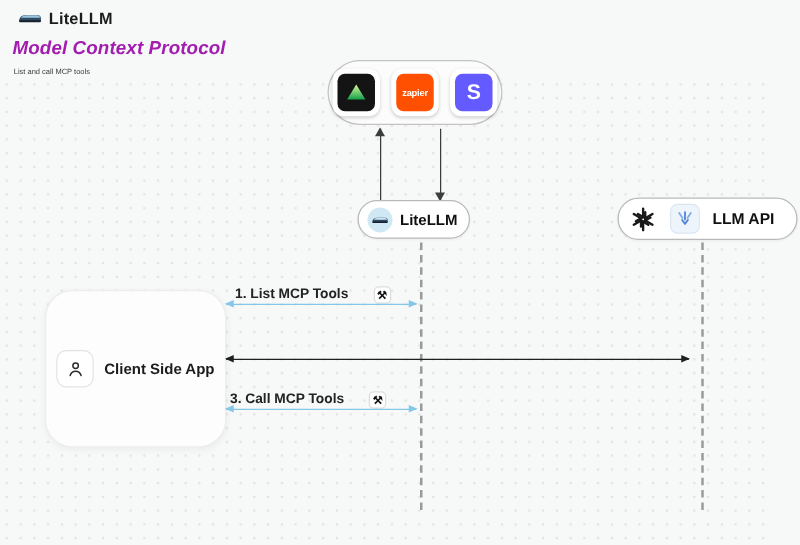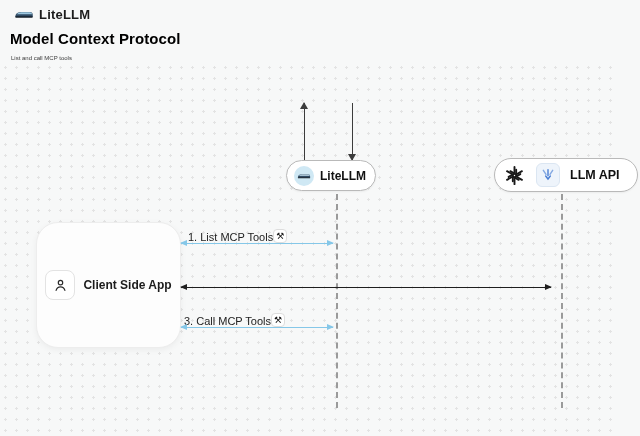--- a/index.html
+++ b/index.html
@@ -7,21 +7,21 @@
   body { font-family:"Liberation Sans", sans-serif; background:#f7f8f8; overflow:hidden; }
   .canvas { position:relative; width:616px; height:436px; background:#f7f8f8; }
   .dots { position:absolute; left:0; top:62px; right:0; bottom:0;
           background-image:radial-gradient(circle, #e3e3e3 1px, transparent 1.3px);
           background-size:11px 11px; }
 
   
   .brand { position:absolute; left:14px; top:7px; display:flex; align-items:center; gap:5px; }
   .brand svg { width:20px; height:15px; }
   .brand span { font-size:13px; font-weight:700; color:#1c1c1c; letter-spacing:.2px; }
-  .title { position:absolute; left:10px; top:30px; font-size:15px; font-weight:700; color:#000000; letter-spacing:.1px; }
+  .title { position:absolute; left:10px; top:30px; font-size:15px; font-weight:700; color:#a21caf; letter-spacing:.1px;font-style:italic; }
   .subtitle { position:absolute; left:11px; top:55px; font-size:6px; color:#3a3a3a; }
 
   
   .mcp-label { position:absolute; left:262px; top:33px; width:140px; text-align:center;
                font-size:11px; font-weight:600; color:#111; }
   .mcp-box { position:absolute; left:262px; top:48px; width:140px; height:52px;
              background:#fcfcfc; border:1px solid #c3c3c3; border-radius:26px;
              display:flex; align-items:center; justify-content:center; gap:9px; }
   .tool-card { width:38px; height:38px; background:#fff; border-radius:9px;
                box-shadow:0 1px 3px rgba(0,0,0,.18); display:flex; align-items:center; justify-content:center; }
@@ -55,32 +55,32 @@
           display:flex; align-items:center; justify-content:center; }
   .pill.llm .prov svg { width:16px; height:16px; }
   .pill.llm span.lbl { font-size:12.5px; font-weight:600; color:#111; }
 
   
   .lifeline { position:absolute; width:0; border-left:2px dashed #9a9a9a; }
   .lifeline.l1 { left:336px; top:194px; height:214px; }
   .lifeline.l2 { left:561px; top:194px; height:214px; }
 
   
-  .client-box { position:absolute; left:36px; top:222px; width:145px; height:126px;
+  .client-box { position:absolute; left:36px; top:232px; width:145px; height:126px;
           background:#fdfdfd; border:1px solid #ededed; border-radius:22px;
           box-shadow:0 2px 6px rgba(0,0,0,.05);
           display:flex; align-items:center; justify-content:center; gap:8px; }
   .client-box .person { width:30px; height:30px; background:#fff; border:1px solid #e3e3e3;
           border-radius:8px; display:flex; align-items:center; justify-content:center; }
   .client-box .person svg { width:17px; height:17px; }
   .client-box span { font-size:12px; font-weight:600; color:#1c1c1c; }
 
   
-  .flow-label { position:absolute; display:flex; align-items:flex-end; gap:0;
-          font-size:11px; font-weight:400; color:#222; }
+  .flow-label { position:absolute; display:flex; align-items:flex-start; gap:20px;
+          font-size:11px; font-weight:700; color:#222; }
   .flow-label .chip { width:14px; height:14px; background:#fff; border:1px solid #ddd; border-radius:4px;
           display:flex; align-items:center; justify-content:center; font-size:9px; color:#111; line-height:1; }
   .fl1 { left:188px; top:229px; }
   .fl2 { left:188px; top:273px; color:#3d3d3d; }
   .fl3 { left:184px; top:313px; }
 
   .hline { position:absolute; height:0; }
   .hline.blue { border-top:1.6px solid #85c7e8; }
   .hline.black { border-top:1.7px solid #1f1f1f; }
   .h1 { left:181px; top:243px; width:152px; }
@@ -105,20 +105,45 @@
     <svg viewBox="0 0 24 16">
       <path d="M1.5 11 Q1.5 5.5 8 5 L19 5 Q22.5 5 22.5 8.5 L22.5 11 Z" fill="#2f4a63"></path>
       <path d="M3.2 7.6 Q5.2 5.3 8.6 5.3 L18.8 5.3 Q21.4 5.3 21.9 7.6 Z" fill="#9cc7e0"></path>
       <rect x="1.5" y="10" width="21" height="2" rx="1" fill="#17202b"></rect>
     </svg>
     <span>LiteLLM</span>
   </div>
   <div class="title">Model Context Protocol</div>
   <div class="subtitle">List and call MCP tools</div>
 
+  <div class="mcp-box">
+    <div class="tool-card">
+      <div class="tool-inner dark">
+        <svg viewBox="0 0 24 24" width="22" height="22">
+          <defs>
+            <linearGradient id="g1" x1="0" y1="0" x2="0" y2="1">
+              <stop offset="0" stop-color="#d9f99d"></stop>
+                <stop offset="1" stop-color="#16a34a"></stop>
+            </linearGradient>
+          </defs>
+          <path d="M12 5 L20 18 H4 Z" fill="url(#g1)"></path>
+        </svg>
+      </div>
+    </div>
+    <div class="tool-card">
+      <div class="tool-inner zapier">
+        <span>zapier</span>
+      </div>
+    </div>
+    <div class="tool-card">
+      <div class="tool-inner stripe">
+        <span>S</span>
+      </div>
+    </div>
+  </div>
 
   <div class="vline up"></div>
   <div class="vline down"></div>
 
   <div class="pill litellm">
     <div class="circ">
       <svg viewBox="0 0 24 16">
         <path d="M1.5 11 Q1.5 5.5 8 5 L19 5 Q22.5 5 22.5 8.5 L22.5 11 Z" fill="#2f4a63"></path>
         <path d="M3.2 7.6 Q5.2 5.3 8.6 5.3 L18.8 5.3 Q21.4 5.3 21.9 7.6 Z" fill="#cfe9f6"></path>
         <rect x="1.5" y="10" width="21" height="2" rx="1" fill="#17202b"></rect>

